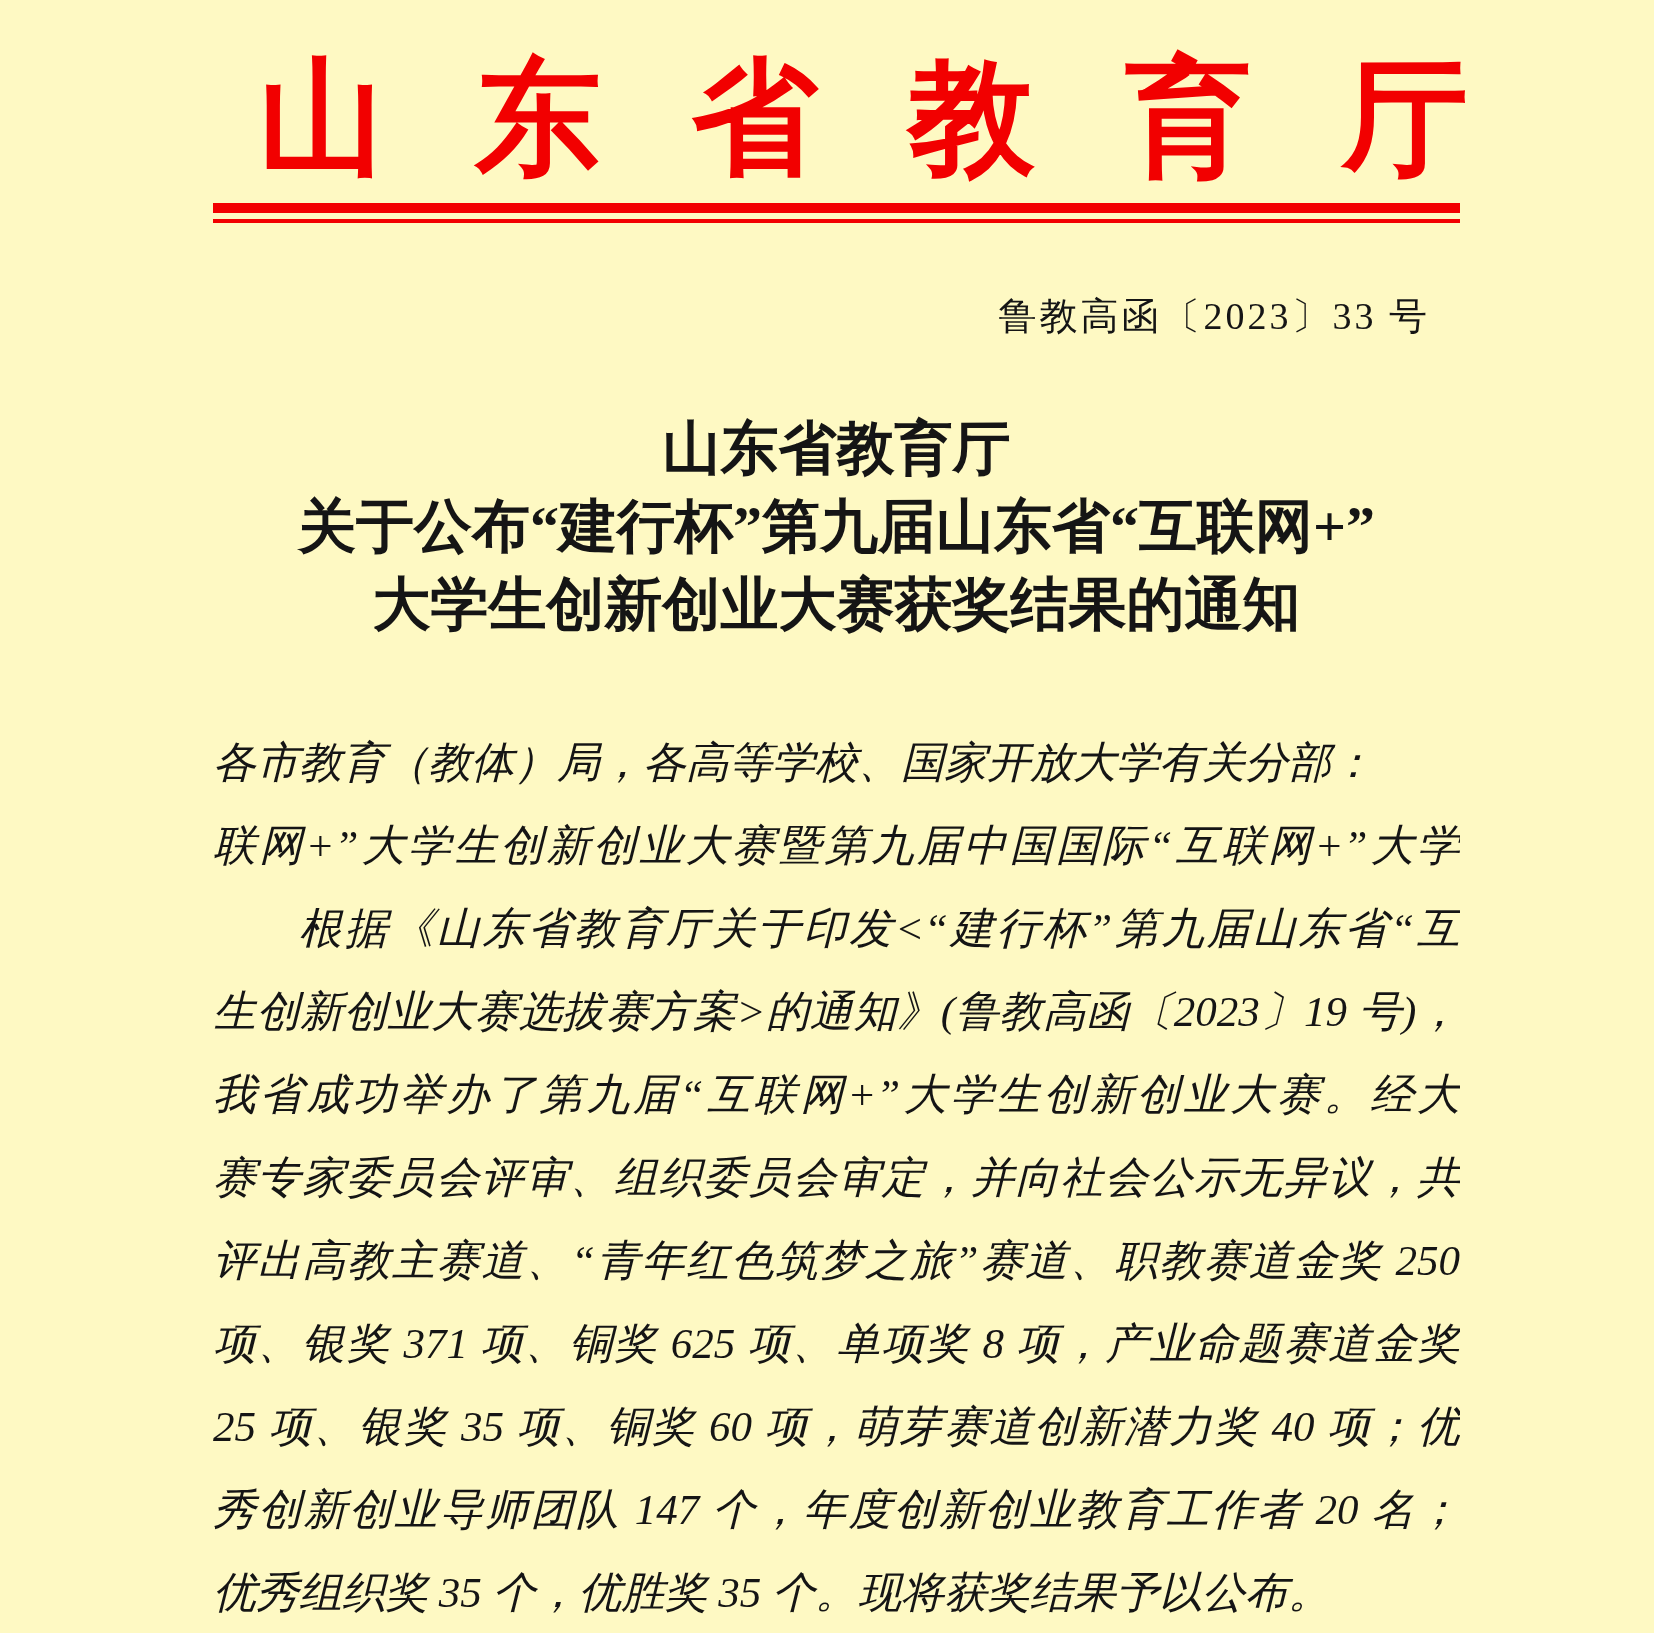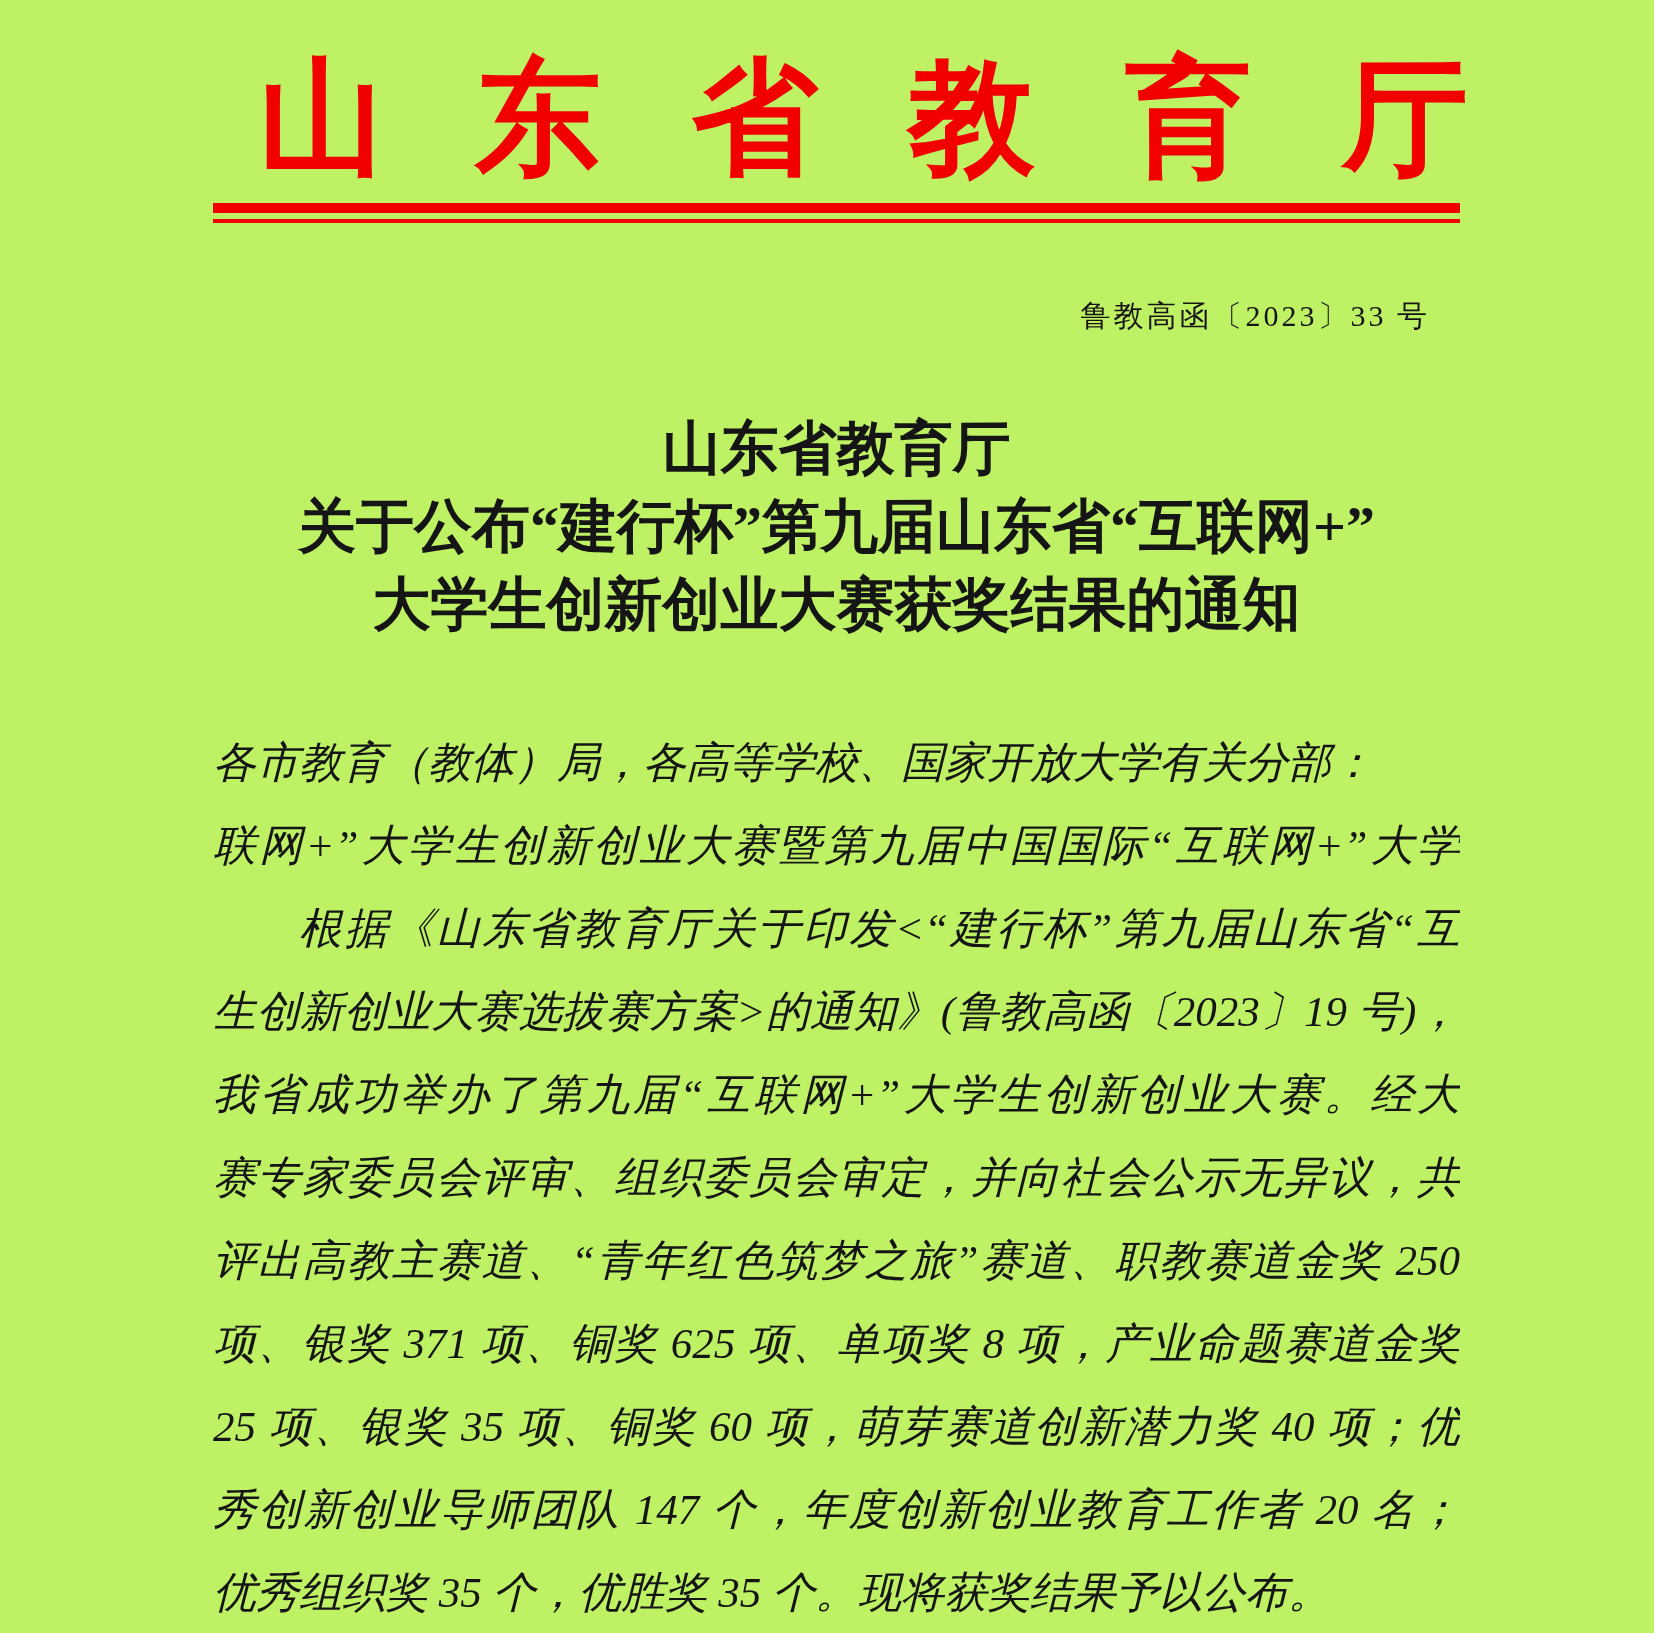--- a/index.html
+++ b/index.html
@@ -5,21 +5,21 @@
   html, body {
     margin: 0;
     padding: 0;
     background: #ffffff;
   }
   .page {
     position: relative;
     width: 1654px;
     height: 1633px;
     margin: 0 auto;
-    background: #bef264;
+    background: #fef9c3;
     overflow: hidden;
     font-family: "Liberation Serif", "DejaVu Serif", serif;
     color: #151515;
   }
   .content {
     margin-left: 213px;
     width: 1247px;
   }
   
   .masthead {
@@ -42,21 +42,21 @@
     background: var(--red);
   }
   .rule.thin {
     margin-top: 6px;
     height: 4px;
     background: var(--red);
   }
   
   .doc-number {
     margin-top: 70px;
-    font-size: 30px;
+    font-size: 38px;
     line-height: 46px;
     letter-spacing: 3px;
     text-align: right;
     padding-right: 30px;
     box-sizing: border-box;
   }
   
   .doc-title {
     margin-top: 71px;
     text-align: center;

